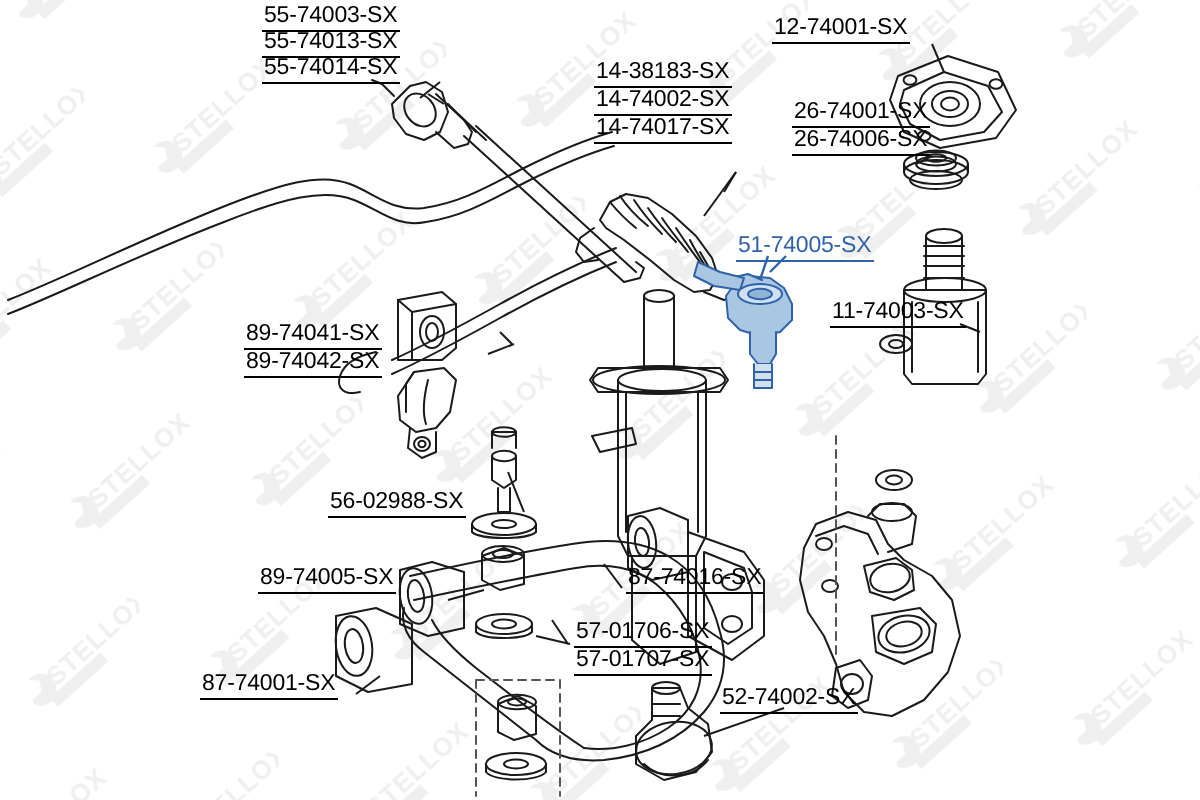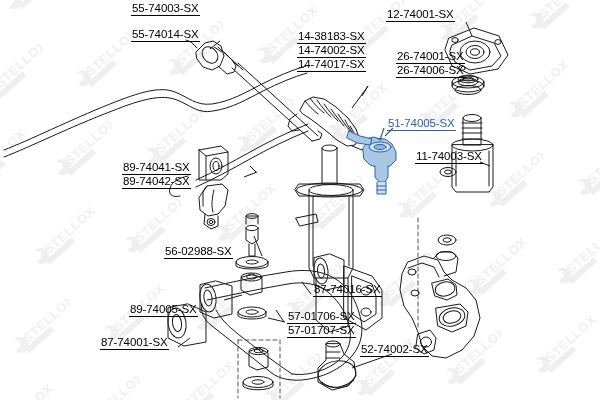--- a/index.html
+++ b/index.html
@@ -265,32 +265,33 @@
       <path d="M284 322 L276 310"></path>
       <path d="M392 354 L352 368"></path>
     </g>
     <g fill="none" stroke="#2f62a8" stroke-width="1.2">
       <path d="M393 128 L385 136"></path>
       <path d="M384 128 L380 140"></path>
     </g>
   </svg>
 
   <div class="lbl" id="lab0" style="left: 131px; top: 2px;">55-74003-SX</div>
+  <div class="lbl" id="lab1" style="left: 131px; top: 15px;">55-74013-SX</div>
   <div class="lbl" id="lab2" style="left: 131px; top: 28px;">55-74014-SX</div>
   <div class="lbl" id="lab3" style="left: 297px; top: 30px;">14-38183-SX</div>
   <div class="lbl" id="lab4" style="left: 297px; top: 44px; text-align: right;">14-74002-SX</div>
   <div class="lbl" id="lab5" style="left: 297px; top: 58px;">14-74017-SX</div>
   <div class="lbl" id="lab7" style="left: 386px; top: 8px;">12-74001-SX</div>
   <div class="lbl" id="lab8" style="left: 396px; top: 50px;">26-74001-SX</div>
   <div class="lbl" id="lab9" style="left: 396px; top: 64px;">26-74006-SX</div>
-  <div class="lbl blue" id="lab10" style="left: 387px; top: 117px;">51-74005-SX</div>
+  <div class="lbl blue" id="lab10" style="left: 368px; top: 117px;">51-74005-SX</div>
   <div class="lbl" id="lab11" style="left: 415px; top: 150px;">11-74003-SX</div>
   <div class="lbl" id="lab12" style="left: 122px; top: 161px;">89-74041-SX</div>
   <div class="lbl" id="lab13" style="left: 122px; top: 175px;">89-74042-SX</div>
   <div class="lbl" id="lab14" style="left: 164px; top: 245px;">56-02988-SX</div>
-  <div class="lbl" id="lab15" style="left: 129px; top: 283px; margin-top: 20px;">89-74005-SX</div>
+  <div class="lbl" id="lab15" style="left: 129px; top: 283px;">89-74005-SX</div>
   <div class="lbl" id="lab16" style="left: 100px; top: 336px;">87-74001-SX</div>
   <div class="lbl" id="lab17" style="left: 313px; top: 283px;">87-74016-SX</div>
   <div class="lbl" id="lab18" style="left: 287px; top: 310px;">57-01706-SX</div>
   <div class="lbl" id="lab19" style="left: 287px; top: 324px;">57-01707-SX</div>
   <div class="lbl" id="lab20" style="left: 323px; top: 343px; margin-left: 37px;">52-74002-SX</div>
 
 </div>
 
 </body></html>

